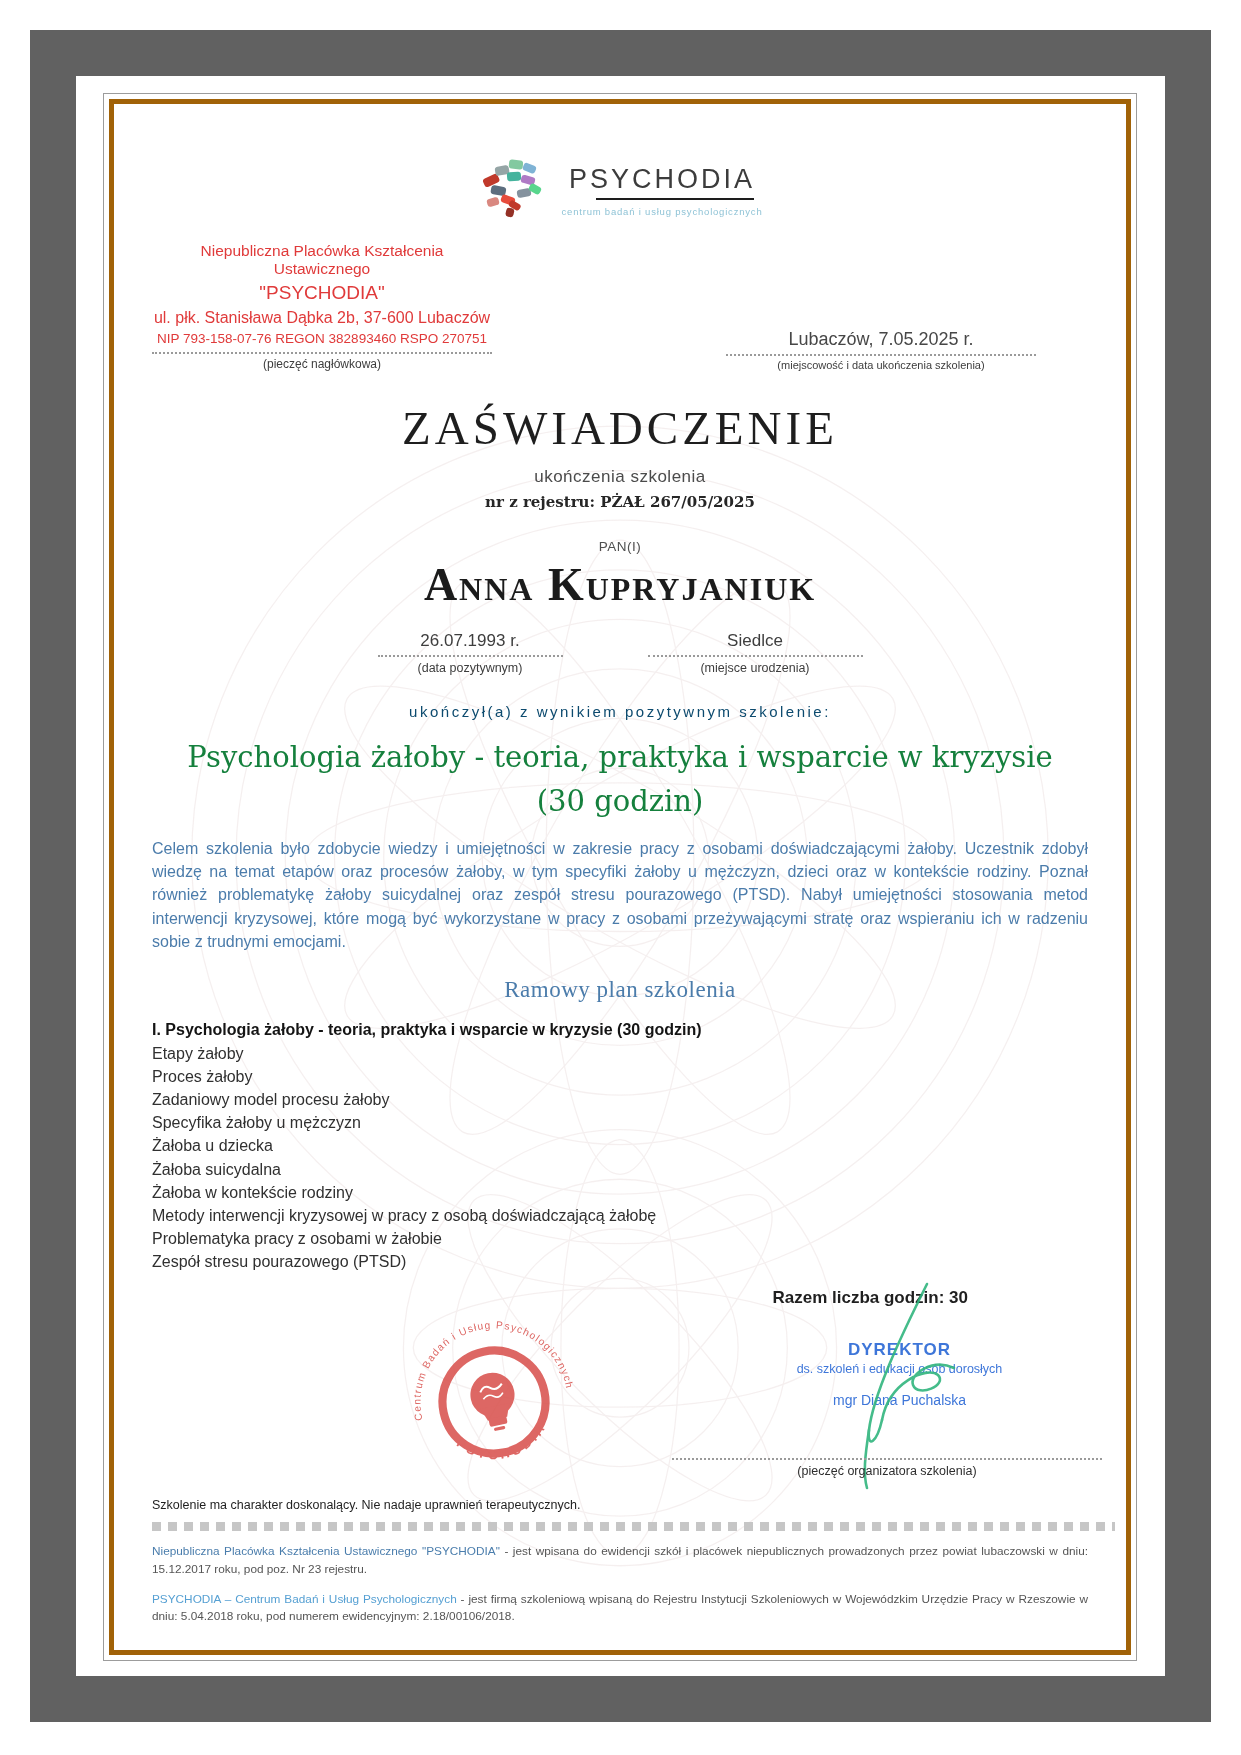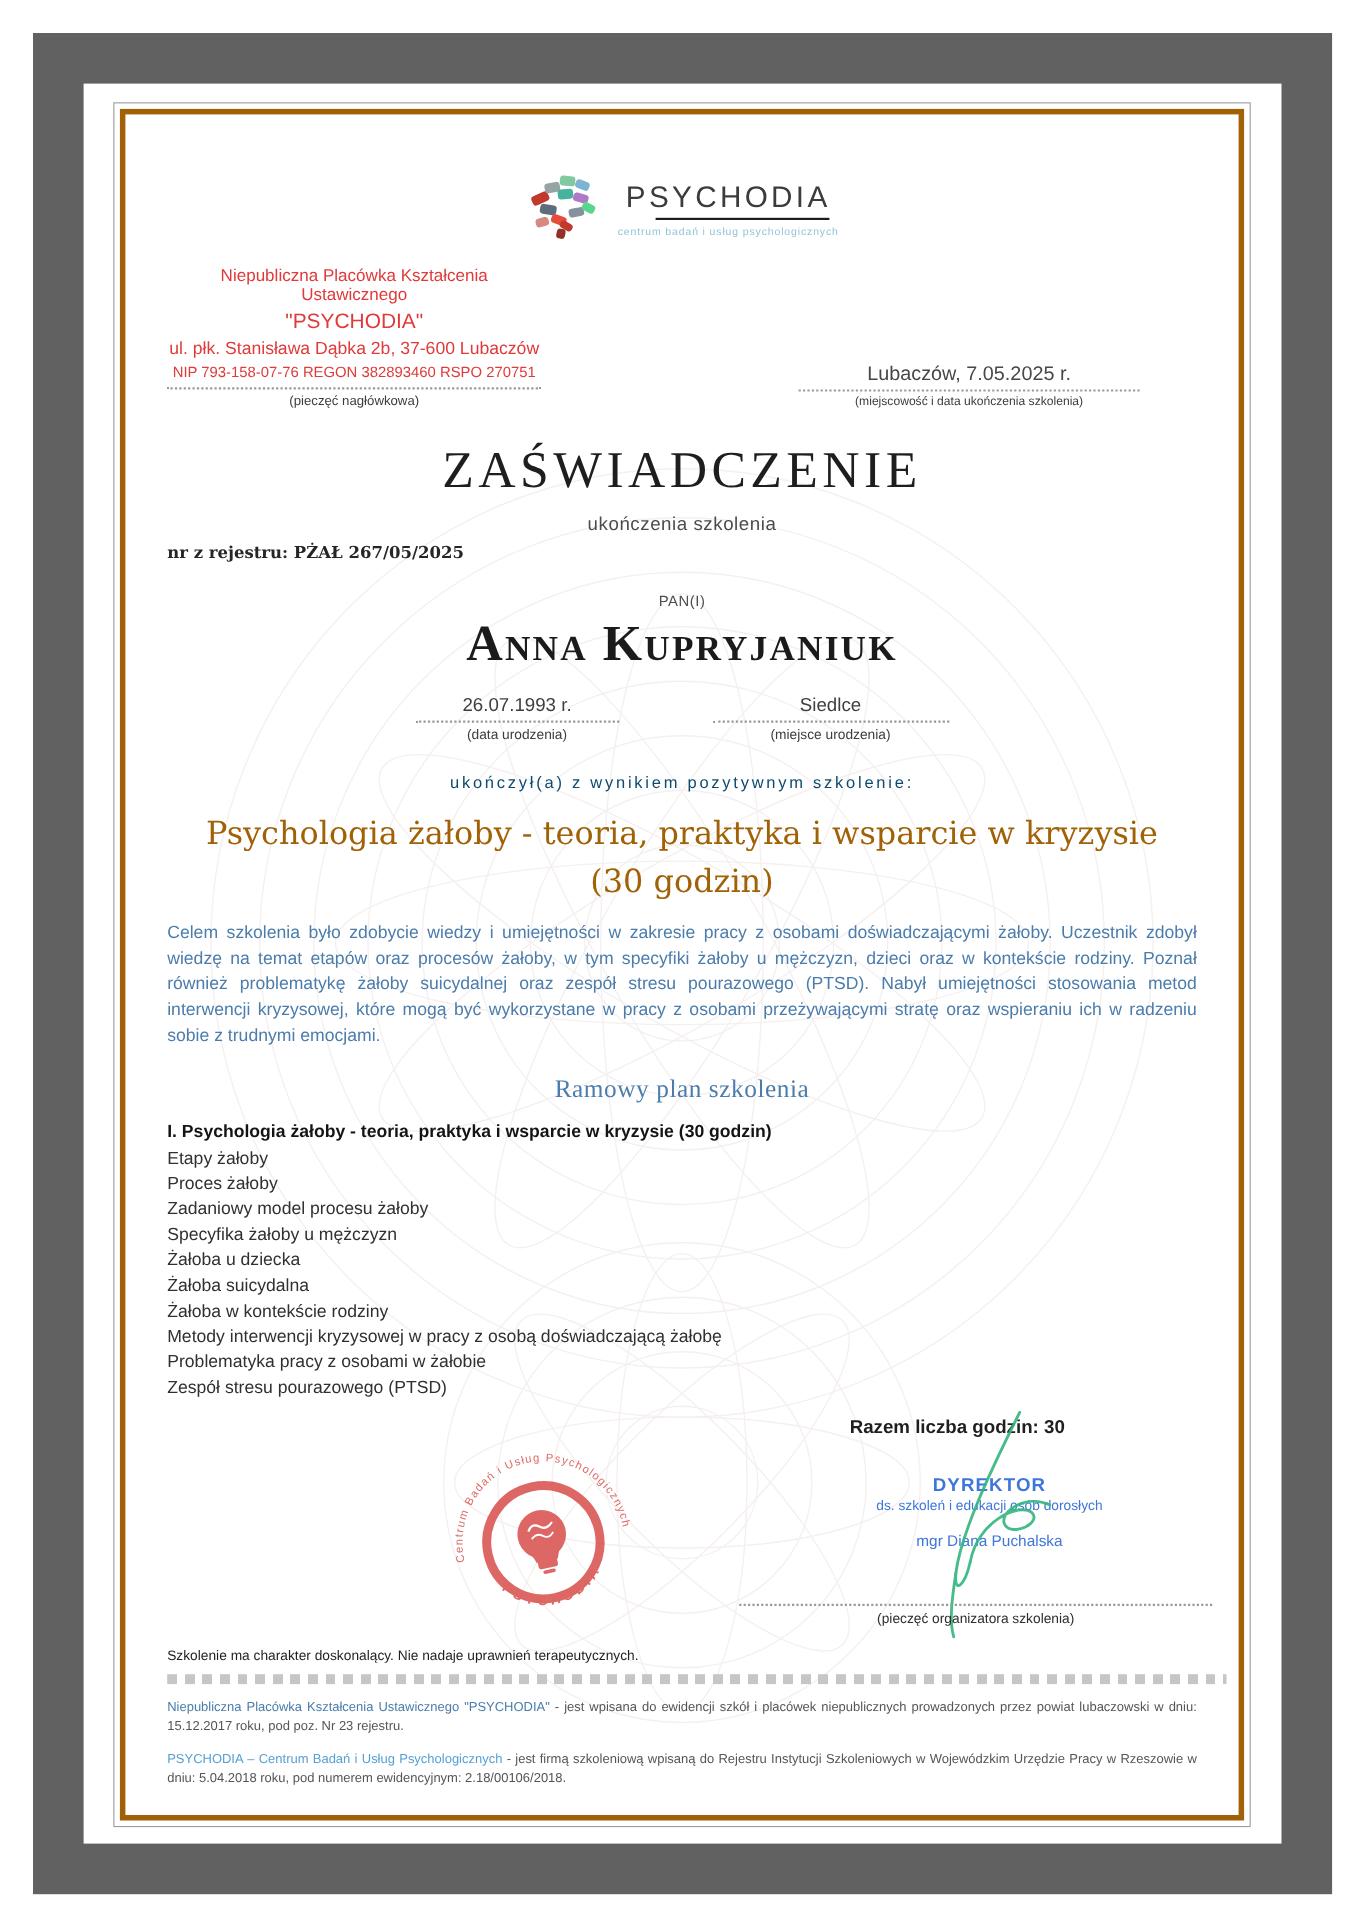--- a/index.html
+++ b/index.html
@@ -33,36 +33,36 @@
   .small-caption{font-size:12px;color:#3d3d3d;margin-top:3px;text-align:center;}
   .issued-block{width:310px;margin-right:52px;text-align:center;}
   .issued-value{font-size:18px;color:#474747;}
   .issued-block .dotted{margin-top:4px;}
   .issued-block .small-caption{font-size:11px;}
 
   
   .main-title{margin-top:30px;text-align:center;font-family:"Liberation Serif",serif;
     font-size:47px;letter-spacing:4px;color:#1e1e1e;}
   .subtitle{margin-top:12px;text-align:center;font-size:17px;letter-spacing:.5px;color:#4b4b4b;}
-  .registry{margin-top:6px;font-family:"DejaVu Serif",serif;font-weight:bold;font-size:15px;color:#262626;}
+  .registry{margin-top:6px;text-align:center;font-family:"DejaVu Serif",serif;font-weight:bold;font-size:15px;color:#262626;}
   .salutation{margin-top:28px;text-align:center;font-size:13.5px;letter-spacing:.5px;color:#4f4f4f;}
   .recipient-name{margin-top:4px;text-align:center;font-family:"Liberation Serif",serif;font-weight:bold;
     font-variant:small-caps;font-size:46px;letter-spacing:2px;color:#1b1b1b;}
 
   .birth-row{display:flex;justify-content:center;gap:85px;margin-top:20px;}
   .birth-col{text-align:center;}
   .birth-col.date{width:185px;}
   .birth-col.place{width:215px;}
   .birth-value{font-size:17px;color:#3e3e3e;padding-bottom:4px;}
   .birth-col .small-caption{font-size:12.5px;margin-top:4px;}
 
   .completion{margin-top:28px;text-align:center;font-size:15px;letter-spacing:2.5px;color:#0c4a6e;}
 
   .course-title{margin-top:16px;text-align:center;font-family:"DejaVu Serif",serif;
-    font-size:29px;line-height:1.5;color:#a16207;}
+    font-size:29px;line-height:1.5;color:#15803d;}
 
   .description{margin-top:14px;font-size:16px;line-height:1.45;text-align:justify;color:#4b7cab;}
 
   .plan-heading{margin-top:24px;text-align:center;font-family:"Liberation Serif",serif;
     font-size:23px;letter-spacing:.5px;color:#4b7cab;}
   .plan{margin-top:16px;font-size:16px;line-height:1.32;color:#303030;}
   .plan-module{font-weight:bold;color:#141414;margin-bottom:3px;}
   .plan-item{margin-top:2px;}
 
   .total-hours{margin-top:16px;text-align:right;padding-right:120px;font-size:17px;font-weight:bold;color:#1f1f1f;}
@@ -167,21 +167,21 @@
       <div class="main-title">ZAŚWIADCZENIE</div>
       <div class="subtitle">ukończenia szkolenia</div>
       <div class="registry">nr z rejestru: PŻAŁ 267/05/2025</div>
 
       <div class="salutation">PAN(I)</div>
       <div class="recipient-name">Anna Kupryjaniuk</div>
 
       <div class="birth-row">
         <div class="birth-col date">
           <div class="birth-value dotted">26.07.1993 r.</div>
-          <div class="small-caption">(data urodzenia)</div>
+          <div class="small-caption">(data pozytywnym)</div>
         </div>
         <div class="birth-col place">
           <div class="birth-value dotted">Siedlce</div>
           <div class="small-caption">(miejsce urodzenia)</div>
         </div>
       </div>
 
       <div class="completion">ukończył(a) z wynikiem pozytywnym szkolenie:</div>
 
       <div class="course-title">

